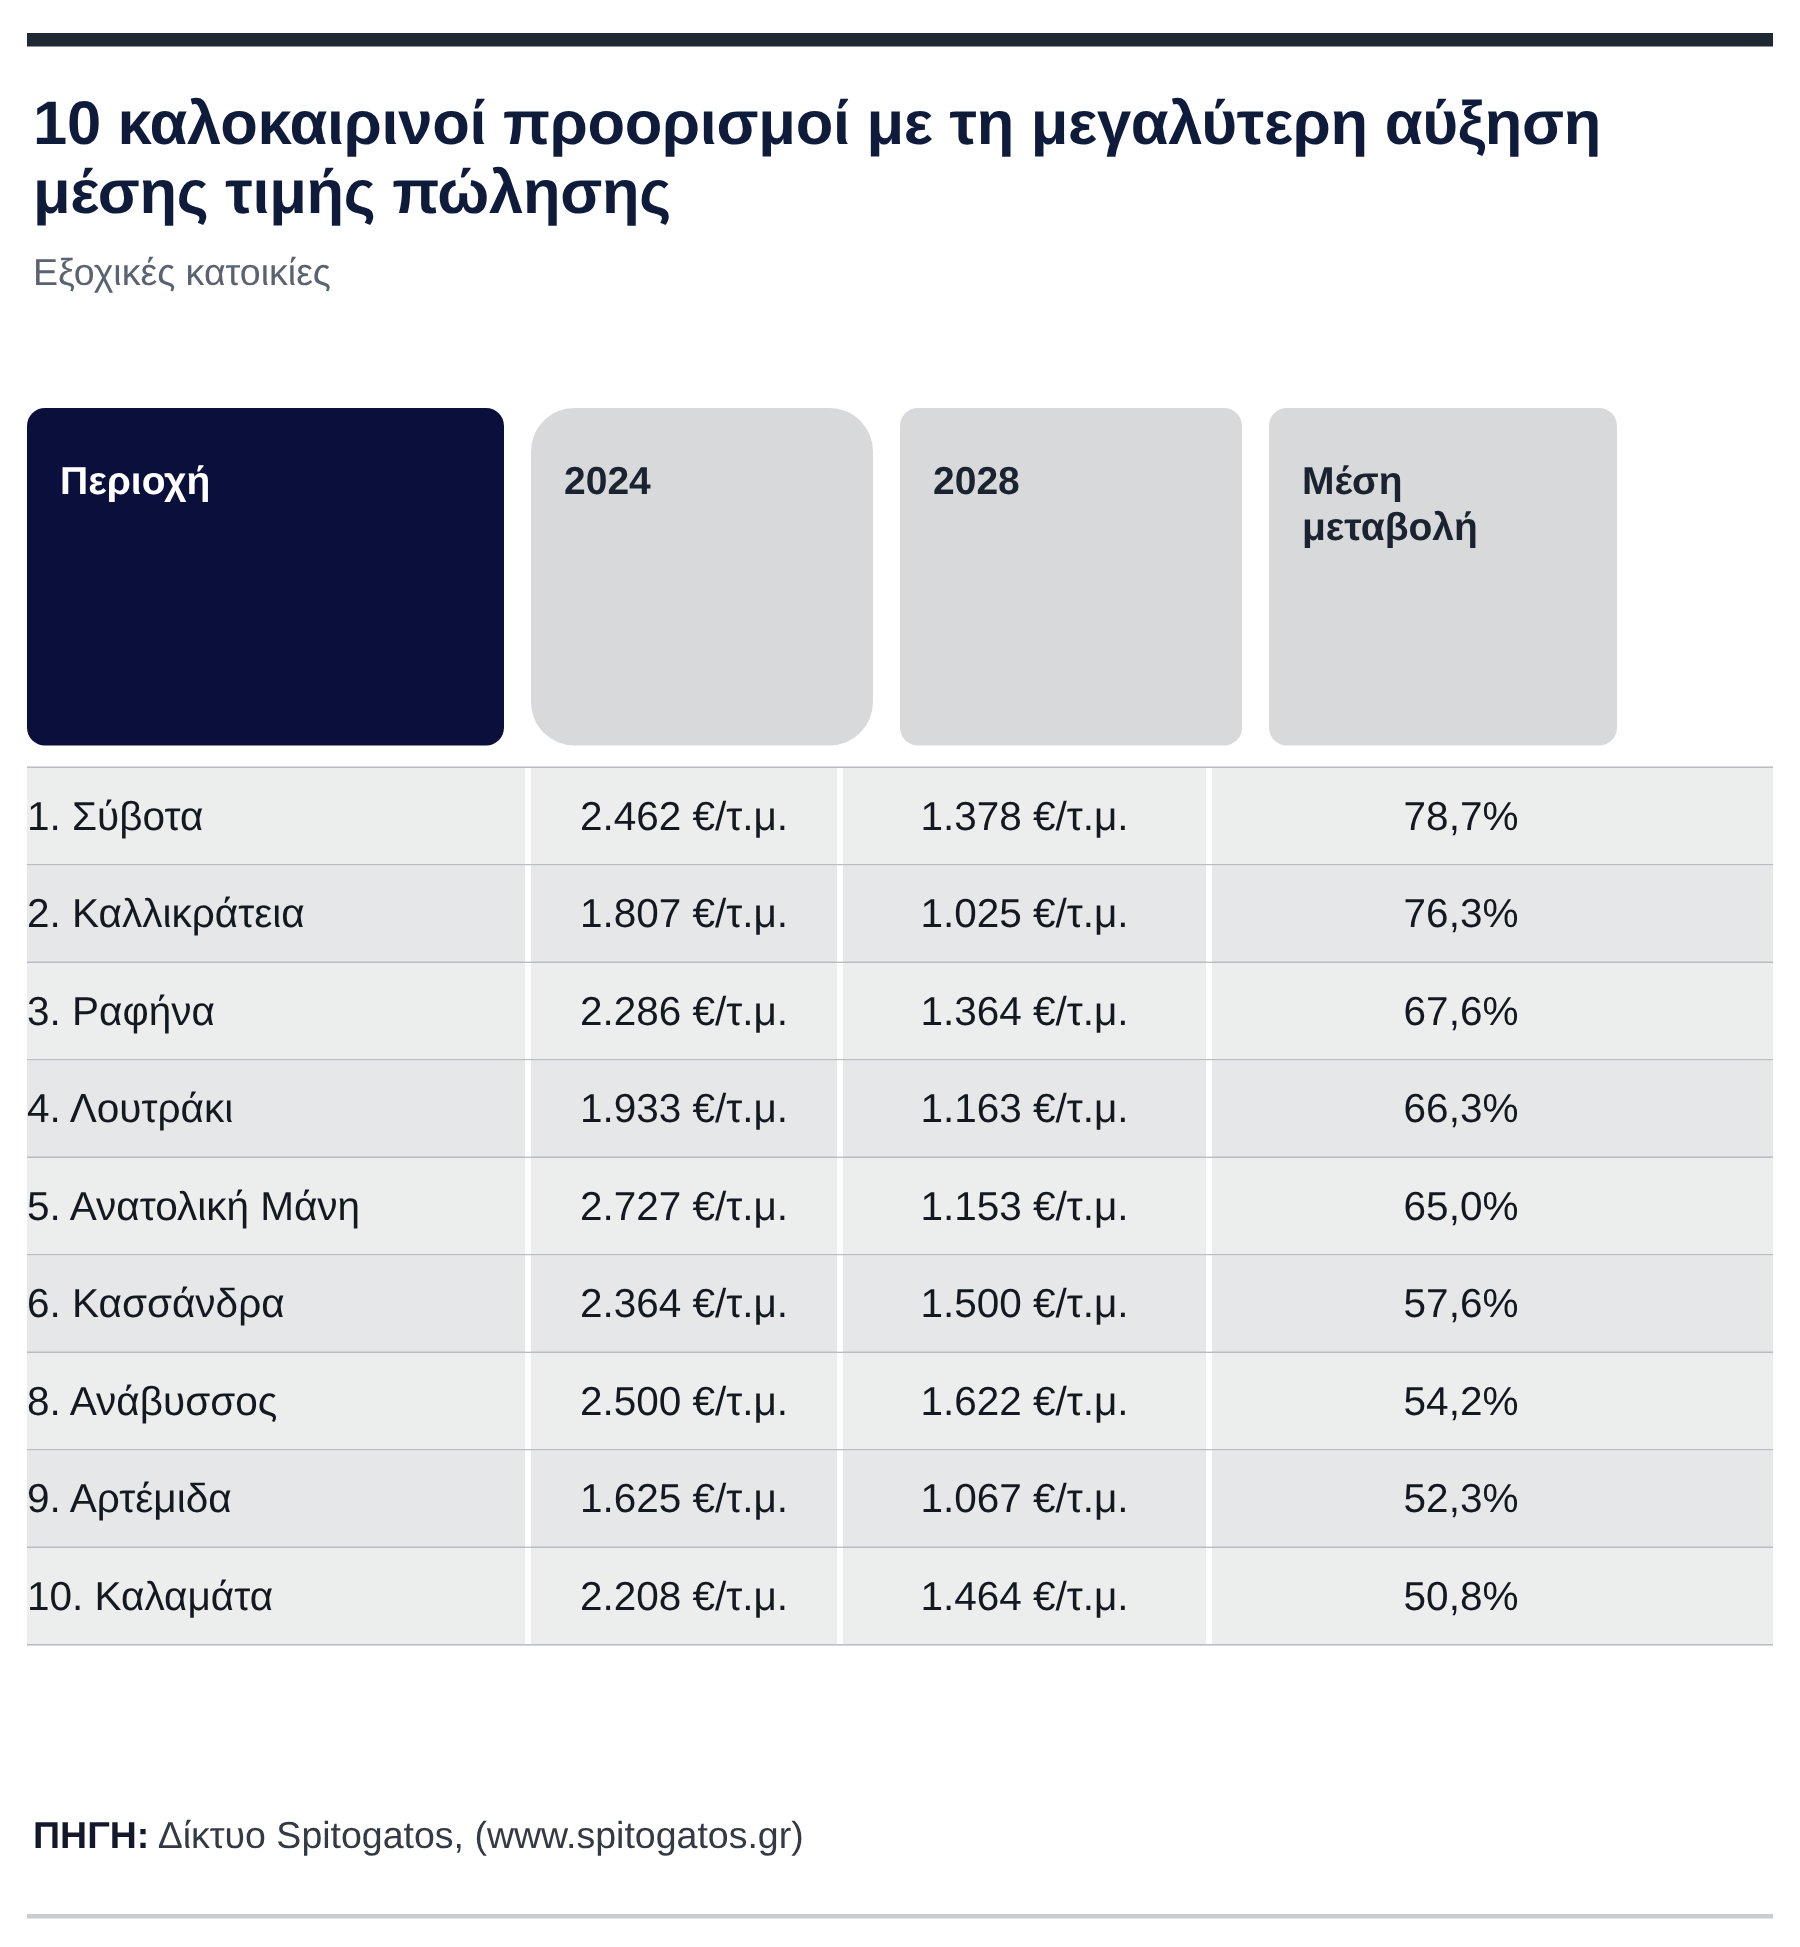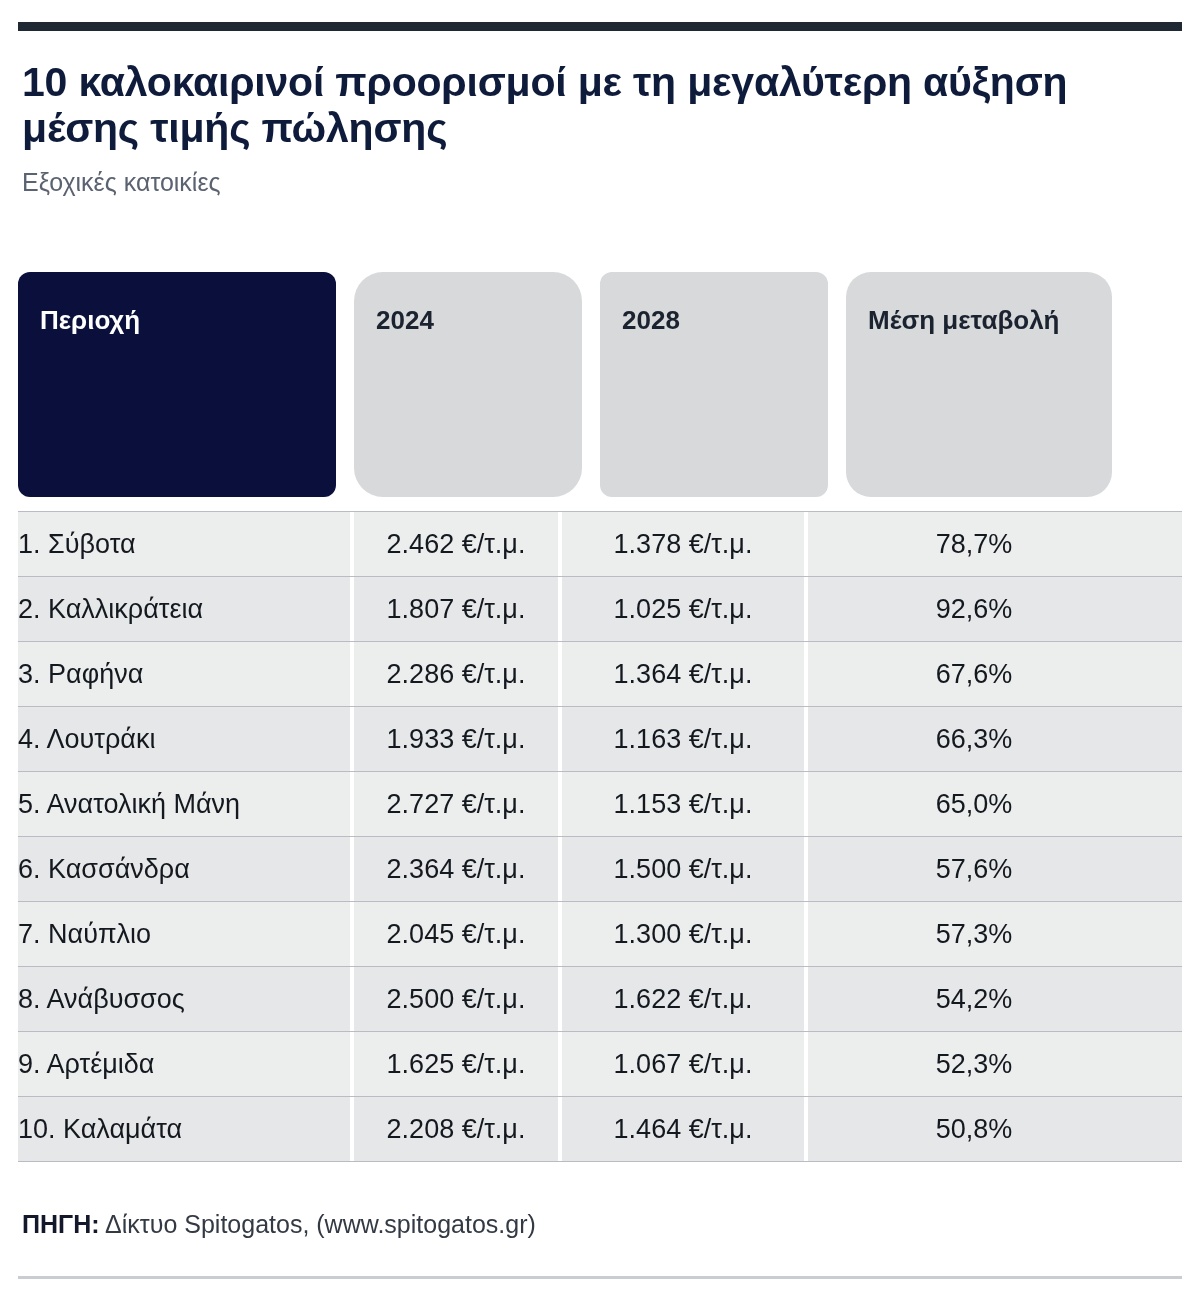--- a/index.html
+++ b/index.html
@@ -71,21 +71,21 @@
     font-size: 26px;
     line-height: 1.18;
   }
   .th.region {
     width: 318px;
     background: #0a0f3c;
     color: #ffffff;
   }
   .th.col2024 { width: 228px; background: #d8d9db; color: #1b2330; border-radius: 29px; }
   .th.col2019 { width: 228px; background: #d8d9db; color: #1b2330; }
-  .th.change  { width: 266px; background: #d8d9db; color: #1b2330; border-radius: 25px; }
+  .th.change  { width: 232px; background: #d8d9db; color: #1b2330; }
 
   .tbody {
     margin-top: 14px;
     border-top: 1px solid #b9bcc2;
   }
   .row {
     display: flex;
     align-items: stretch;
     height: 64px;
     border-bottom: 1px solid #b9bcc2;
@@ -168,21 +168,21 @@
         <div class="cell region">1. Σύβοτα</div>
         <div class="cell v2024">2.462 €/τ.μ.</div>
         <div class="cell v2019">1.378 €/τ.μ.</div>
         <div class="cell change">78,7%</div>
       </div>
 
       <div class="row">
         <div class="cell region">2. Καλλικράτεια</div>
         <div class="cell v2024">1.807 €/τ.μ.</div>
         <div class="cell v2019">1.025 €/τ.μ.</div>
-        <div class="cell change">92,6%</div>
+        <div class="cell change">76,3%</div>
       </div>
 
       <div class="row">
         <div class="cell region">3. Ραφήνα</div>
         <div class="cell v2024">2.286 €/τ.μ.</div>
         <div class="cell v2019">1.364 €/τ.μ.</div>
         <div class="cell change">67,6%</div>
       </div>
 
       <div class="row">
@@ -199,26 +199,20 @@
         <div class="cell change">65,0%</div>
       </div>
 
       <div class="row">
         <div class="cell region">6. Κασσάνδρα</div>
         <div class="cell v2024">2.364 €/τ.μ.</div>
         <div class="cell v2019">1.500 €/τ.μ.</div>
         <div class="cell change">57,6%</div>
       </div>
 
-      <div class="row">
-        <div class="cell region">7. Ναύπλιο</div>
-        <div class="cell v2024">2.045 €/τ.μ.</div>
-        <div class="cell v2019">1.300 €/τ.μ.</div>
-        <div class="cell change">57,3%</div>
-      </div>
 
       <div class="row">
         <div class="cell region">8. Ανάβυσσος</div>
         <div class="cell v2024">2.500 €/τ.μ.</div>
         <div class="cell v2019">1.622 €/τ.μ.</div>
         <div class="cell change">54,2%</div>
       </div>
 
       <div class="row">
         <div class="cell region">9. Αρτέμιδα</div>

